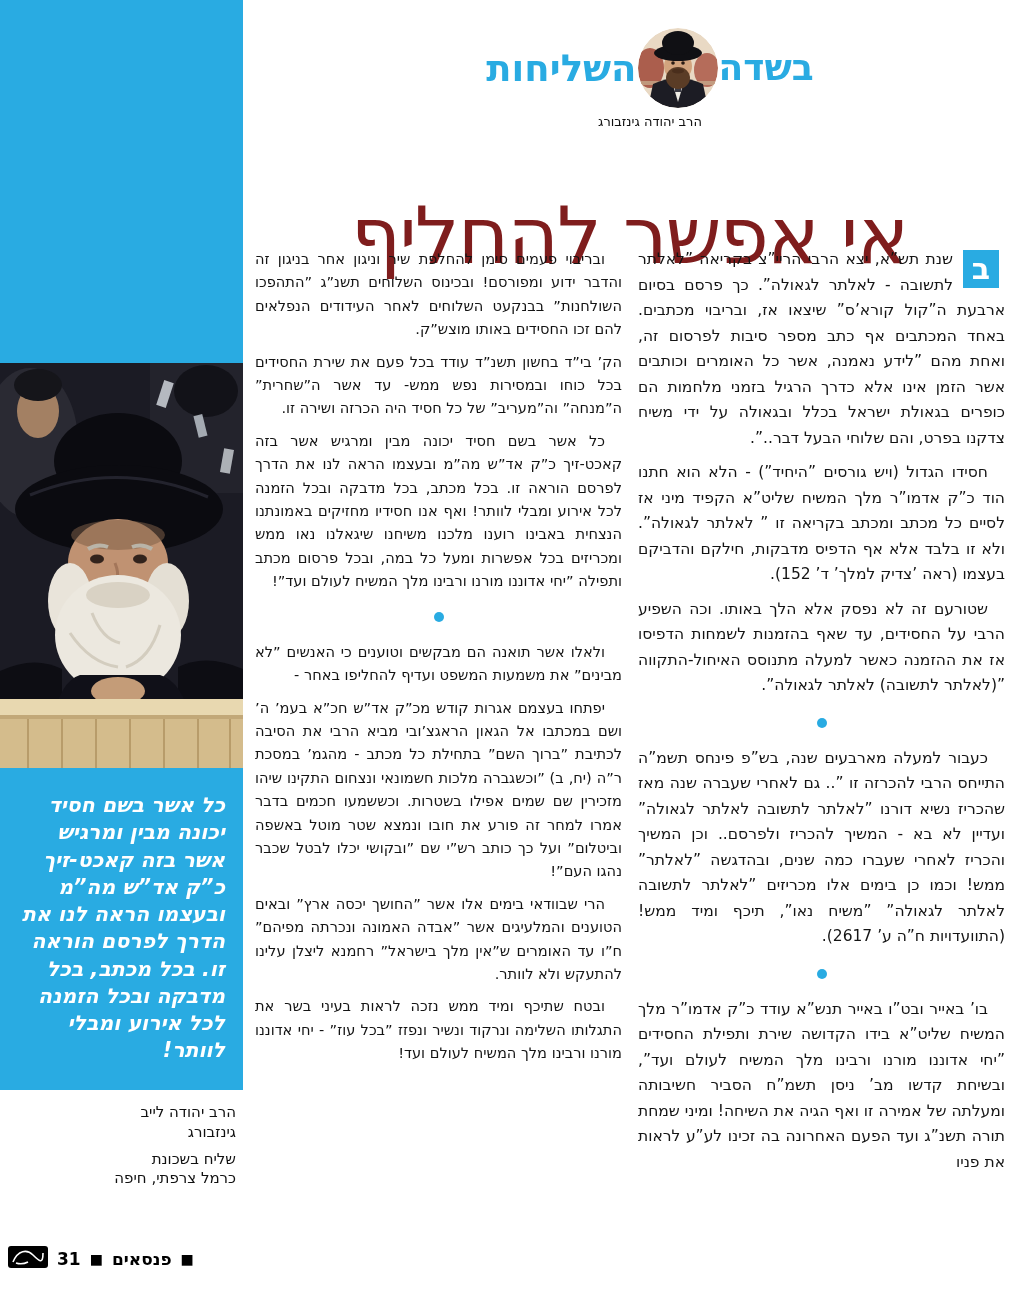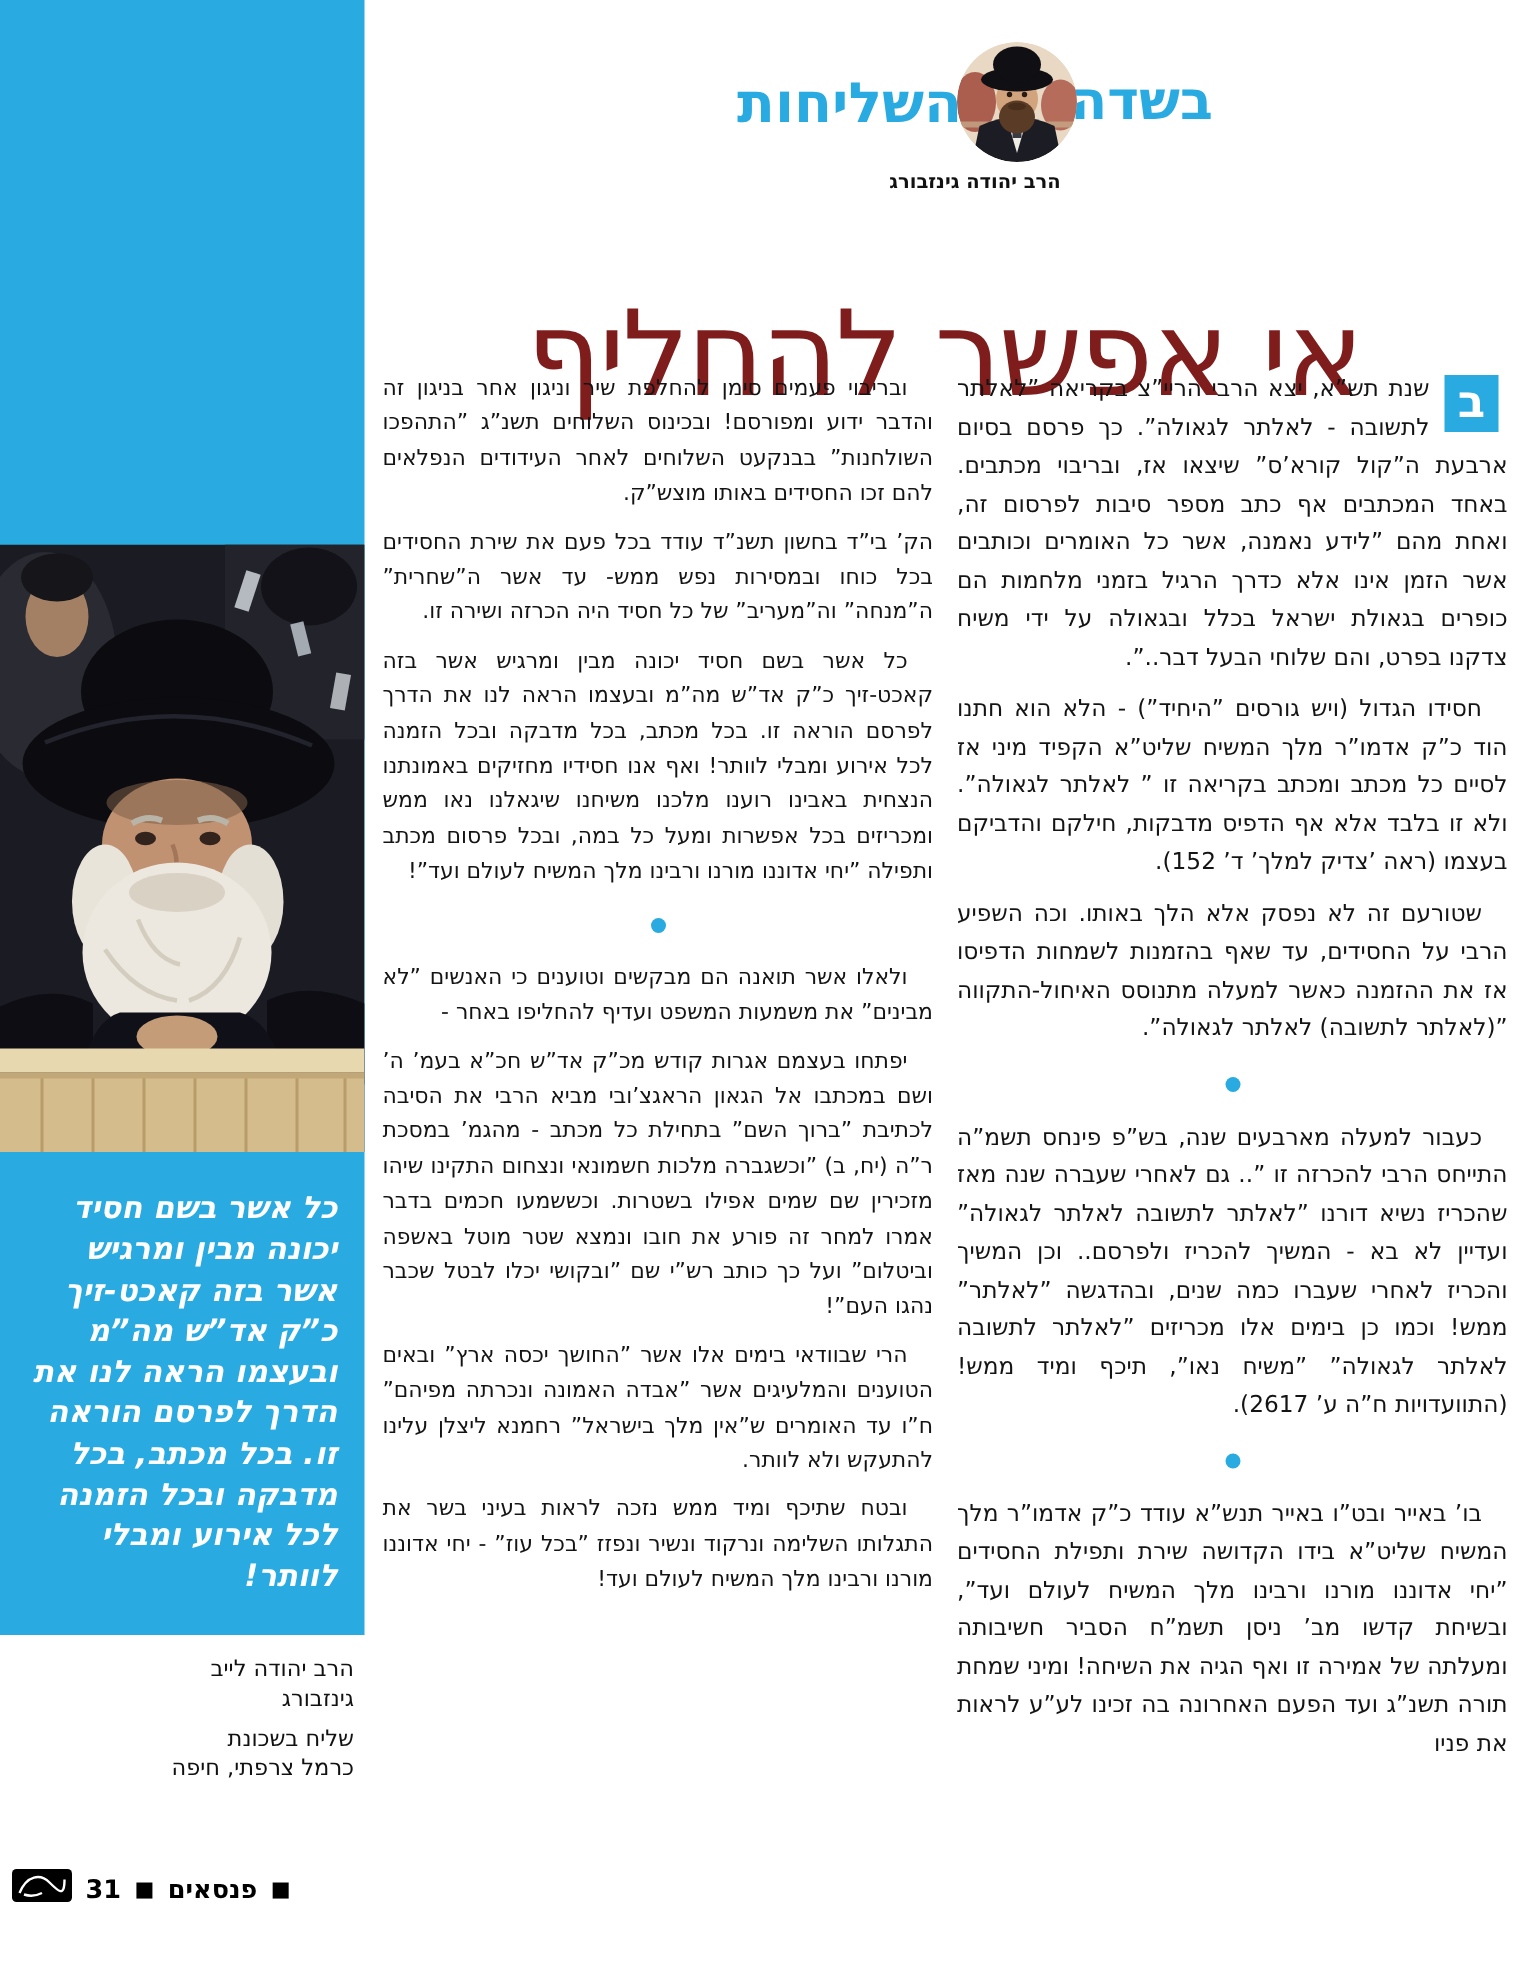--- a/index.html
+++ b/index.html
@@ -24,29 +24,29 @@
   .credit-role { font-size:15px; line-height:1.3; }
   
   .page-footer {
     position:absolute; left:8px; top:1246px; display:flex; direction:rtl;
     align-items:center; gap:9px; font-weight:bold; font-size:17px; color:#000;
   }
   .footer-square { font-size:14px; line-height:1; }
   
   .logo { position:absolute; top:28px; left:455px; width:390px; display:flex; direction:rtl;
           align-items:center; justify-content:center; gap:2px; }
-  .logo-word { display:flex; flex-direction:column; align-items:flex-end; gap:5px; }
+  .logo-word { display:flex; flex-direction:row; align-items:flex-end; gap:5px; }
   .logo-rule { height:4px; background:#29ABE2; }
   .logo-text { color:#29ABE2; font-weight:bold; text-align:center; padding:0 2px; }
   .logo-text.small { font-size:36px; line-height:1.0; }
   .logo-text.big { font-size:37px; line-height:1.0; }
   .logo-circle { width:80px; height:80px; border-radius:50%; overflow:hidden; flex:0 0 auto;
                  margin:0 -8px; z-index:2; }
   .byline { position:absolute; top:114px; left:455px; width:390px; text-align:center;
-            font-weight:bold; font-size:13px; color:#111; }
+            font-weight:normal; font-size:13px; color:#111; }
   .main-title {
     position:absolute; top:134px; left:243px; width:772px; text-align:center;
     direction:rtl; color:#7f1d1d; font-weight:normal; font-size:79px; line-height:1.25;
     letter-spacing:-2px; white-space:nowrap;
   }
   
   .columns { position:absolute; left:255px; top:247px; width:750px; height:1062px;
              display:flex; direction:rtl; gap:16px; overflow:hidden; }
   .col { width:367px; flex:0 0 auto; }
   .col-right .body-p { font-size:15.5px; line-height:25.5px; }

